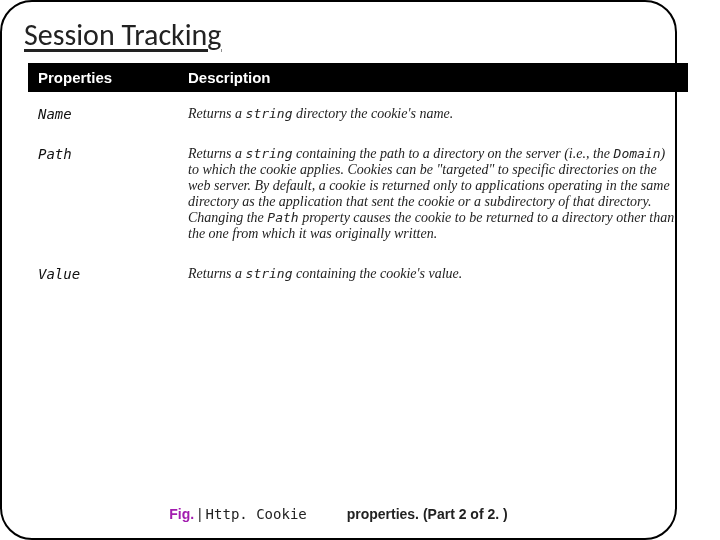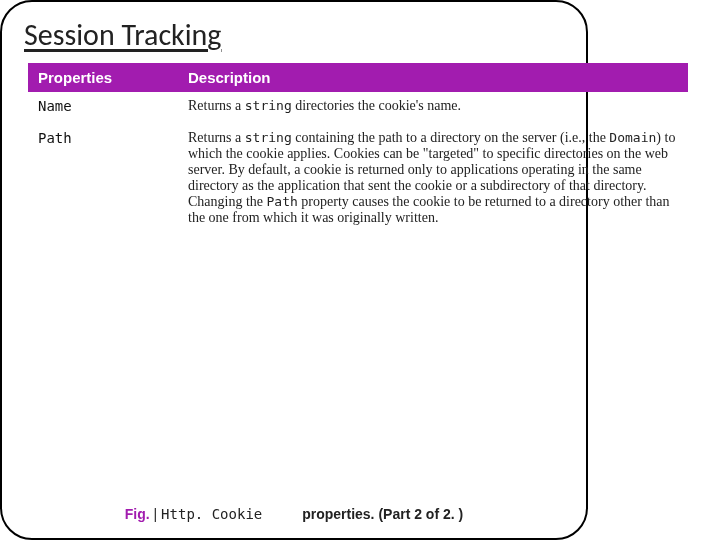--- a/index.html
+++ b/index.html
@@ -1,18 +1,18 @@
 <!DOCTYPE html>
 <html><head>
 <meta charset="utf-8">
 <style>
   * { box-sizing: border-box; margin: 0; padding: 0; }
   html, body { width: 720px; height: 540px; background: #fff; font-family: "Segoe UI", "Helvetica Neue", Arial, sans-serif; }
   .slide {
-    width: 588px; height: 540px;
+    width: 677px; height: 540px;
     border: 2px solid #000;
     border-radius: 32px;
     background: #fff;
     position: relative;
     padding: 14px 22px 10px 22px;
   }
   .title {
     font-size: 30px;
     color: #222;
     text-decoration: underline;
@@ -20,34 +20,35 @@
     font-weight: 400;
     margin-bottom: 10px;
     font-family: "Calibri", "Segoe UI", Arial, sans-serif;
   }
   table.props {
     width: 660px;
     border-collapse: collapse;
     margin-left: 4px;
   }
   table.props thead th {
-    background: #a21caf;
+    background: #000000;
     color: #fff;
     text-align: left;
     font-weight: 600;
     font-size: 15px;
     padding: 6px 10px;
   }
   table.props thead th:first-child { width: 150px; }
   table.props tbody td {
     vertical-align: top;
-    padding: 6px 10px 10px 10px;
+    padding: 14px 10px 10px 10px;
     font-size: 14px;
     color: #222;
     font-family: "Times New Roman", Georgia, serif;
+    font-style: italic;
   }
   table.props tbody td.propname {
     font-family: "Lucida Console", Consolas, monospace;
     font-size: 14px;
     color: #111;
   }
   .desc .code {
     font-family: "Lucida Console", Consolas, monospace;
     font-size: 13px;
     margin-top: 12px;
@@ -80,25 +81,29 @@
   <table class="props">
     <thead>
       <tr>
         <th>Properties</th>
         <th>Description</th>
       </tr>
     </thead>
     <tbody>
       <tr>
         <td class="propname">Name</td>
-        <td class="desc"><span>Returns a </span><span class="code">string</span><span> directories the cookie's name.</span></td>
+        <td class="desc"><span>Returns a </span><span class="code">string</span><span> directory the cookie's name.</span></td>
       </tr>
       <tr>
         <td class="propname">Path</td>
         <td class="desc"><span>Returns a </span><span class="code">string</span><span> containing the path to a directory on the server (i.e., the </span><span class="code">Domain</span><span>) to which the cookie applies. Cookies can be "targeted" to specific directories on the web server. By default, a cookie is returned only to applications operating in the same directory as the application that sent the cookie or a subdirectory of that directory. Changing the </span><span class="code">Path</span><span> property causes the cookie to be returned to a directory other than the one from which it was originally written.</span></td>
+      </tr>
+      <tr>
+        <td class="propname">Value</td>
+        <td class="desc"><span>Returns a </span><span class="code">string</span><span> containing the cookie's value.</span></td>
       </tr>
     </tbody>
   </table>
 
   <div class="caption">
     <span class="fig">Fig.</span><span> | </span><span class="code">Http. Cookie</span><span class="bold"> properties. (Part 2 of 2. )</span>
   </div>
 </div>
 
 </body></html>

